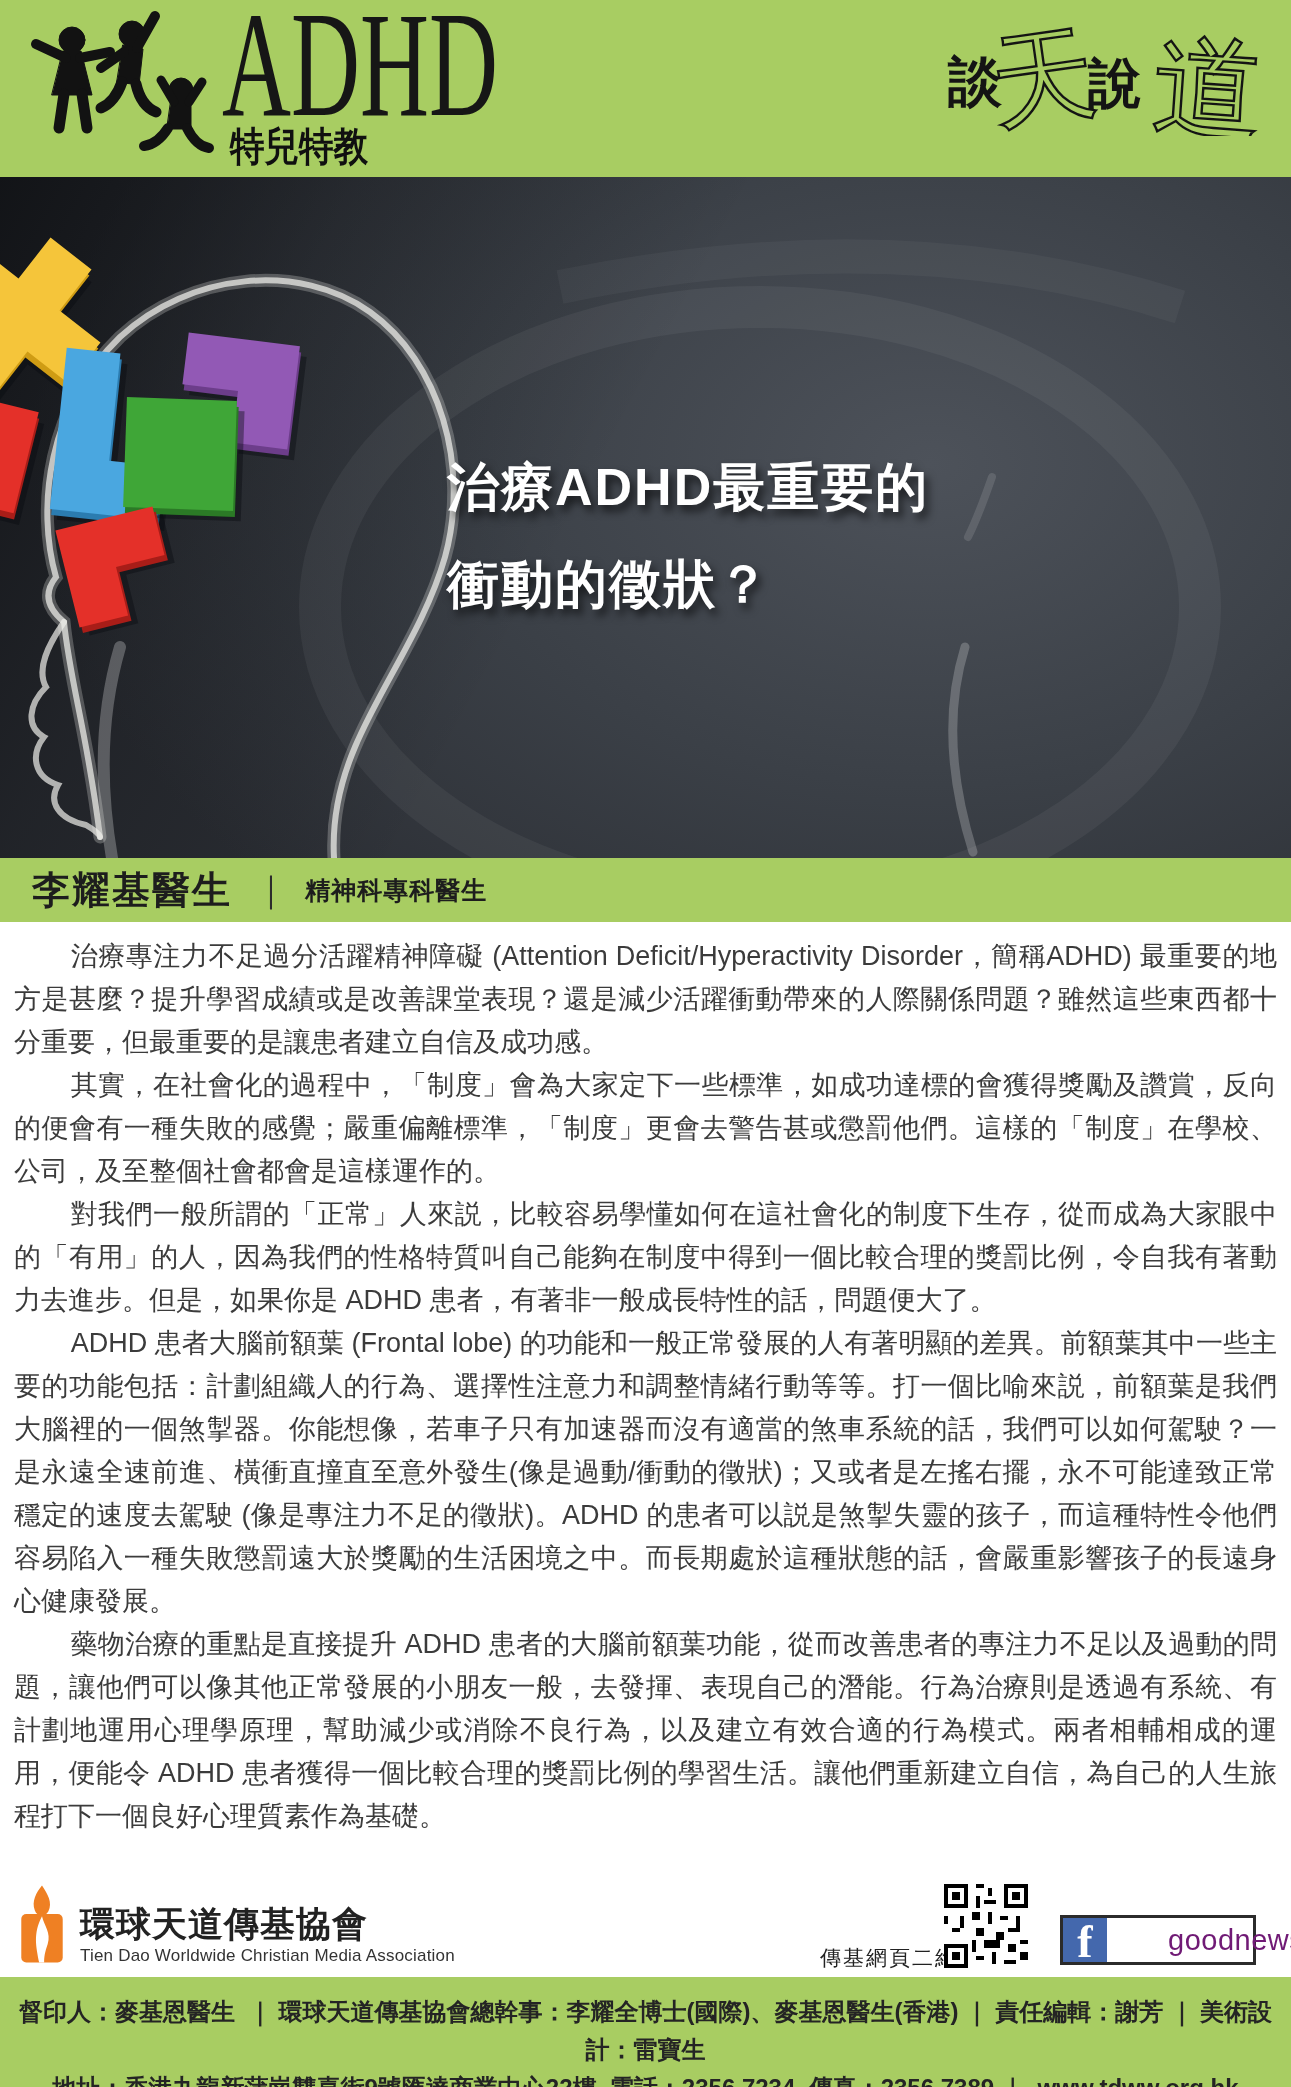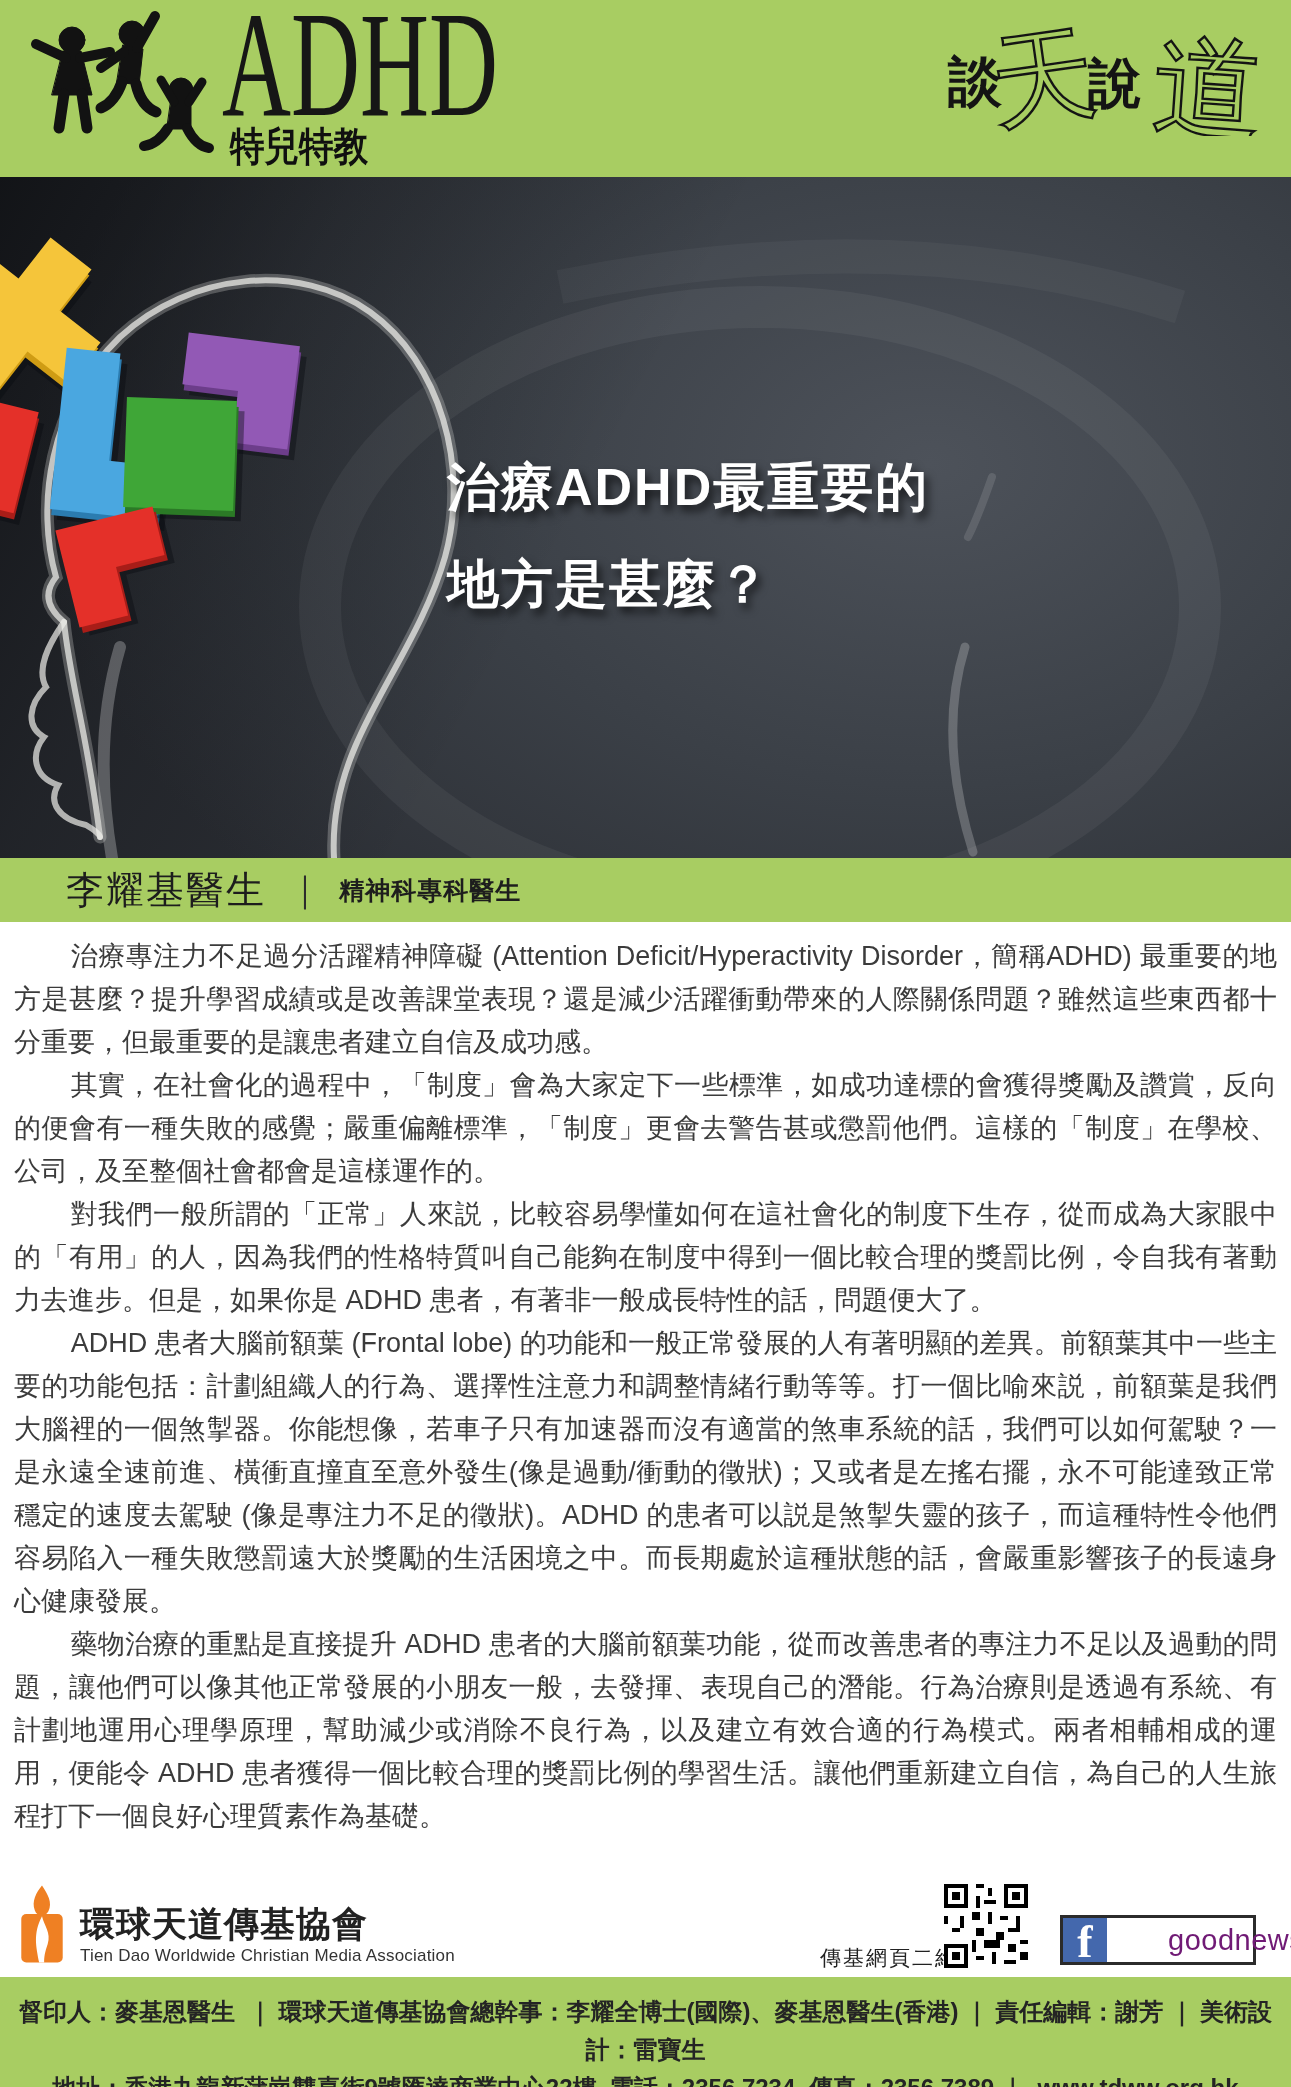--- a/index.html
+++ b/index.html
@@ -26,21 +26,21 @@
     position:absolute; left:447px; top:262px;
     color:#ffffff; font-weight:800; font-size:52px; line-height:97px; letter-spacing:2px;
     text-shadow:4px 6px 9px rgba(0,0,0,.65);
     font-family:"Liberation Sans", sans-serif;
   }
   
   .author-bar{
     position:absolute; left:0; top:858px; width:1291px; height:64px; background:#a8cd62;
     display:flex; align-items:center; padding-left:32px;
   }
-  .author-name{ font-size:38px; font-weight:400; color:#1d1d1d; letter-spacing:2px;margin-left:34px; }
+  .author-name{ font-size:38px; font-weight:700; color:#1d1d1d; letter-spacing:2px; }
   .author-divider{ font-size:34px; font-weight:300; color:#2c2c2c; margin:0 18px 0 22px; }
   .author-title{ font-size:25px; font-weight:700; color:#1d1d1d; letter-spacing:1px; }
   
   .article{
     position:absolute; left:0; top:922px; width:1291px; height:930px;
     padding:13px 14px 0 14px;
     font-size:27px; line-height:43px; color:#3b3b3b;
     text-align:justify;
   }
   .article p{ text-indent:2.1em; margin:0; }
@@ -164,21 +164,21 @@
         <g transform="translate(66,340) rotate(-14 50 50)">
           <path d="M0 0 H100 V50 H50 V100 H0 Z" transform="translate(8,10)" fill="rgba(8,10,14,0.4)"></path>
           <path d="M0 0 H100 V50 H50 V100 H0 Z" transform="translate(2,6)" fill="#a81d18"></path>
           <path d="M0 0 H100 V50 H50 V100 H0 Z" fill="#e43029"></path>
         </g>
       </g>
     </svg>
 
     <div class="hero-title">
       <div>治療ADHD最重要的</div>
-      <div>地方是甚麼？</div>
+      <div>衝動的徵狀？</div>
     </div>
   </section>
 
   <div class="author-bar">
     <span class="author-name">李耀基醫生</span>
     <span class="author-divider">｜</span>
     <span class="author-title">精神科專科醫生</span>
   </div>
 
   <main class="article">

